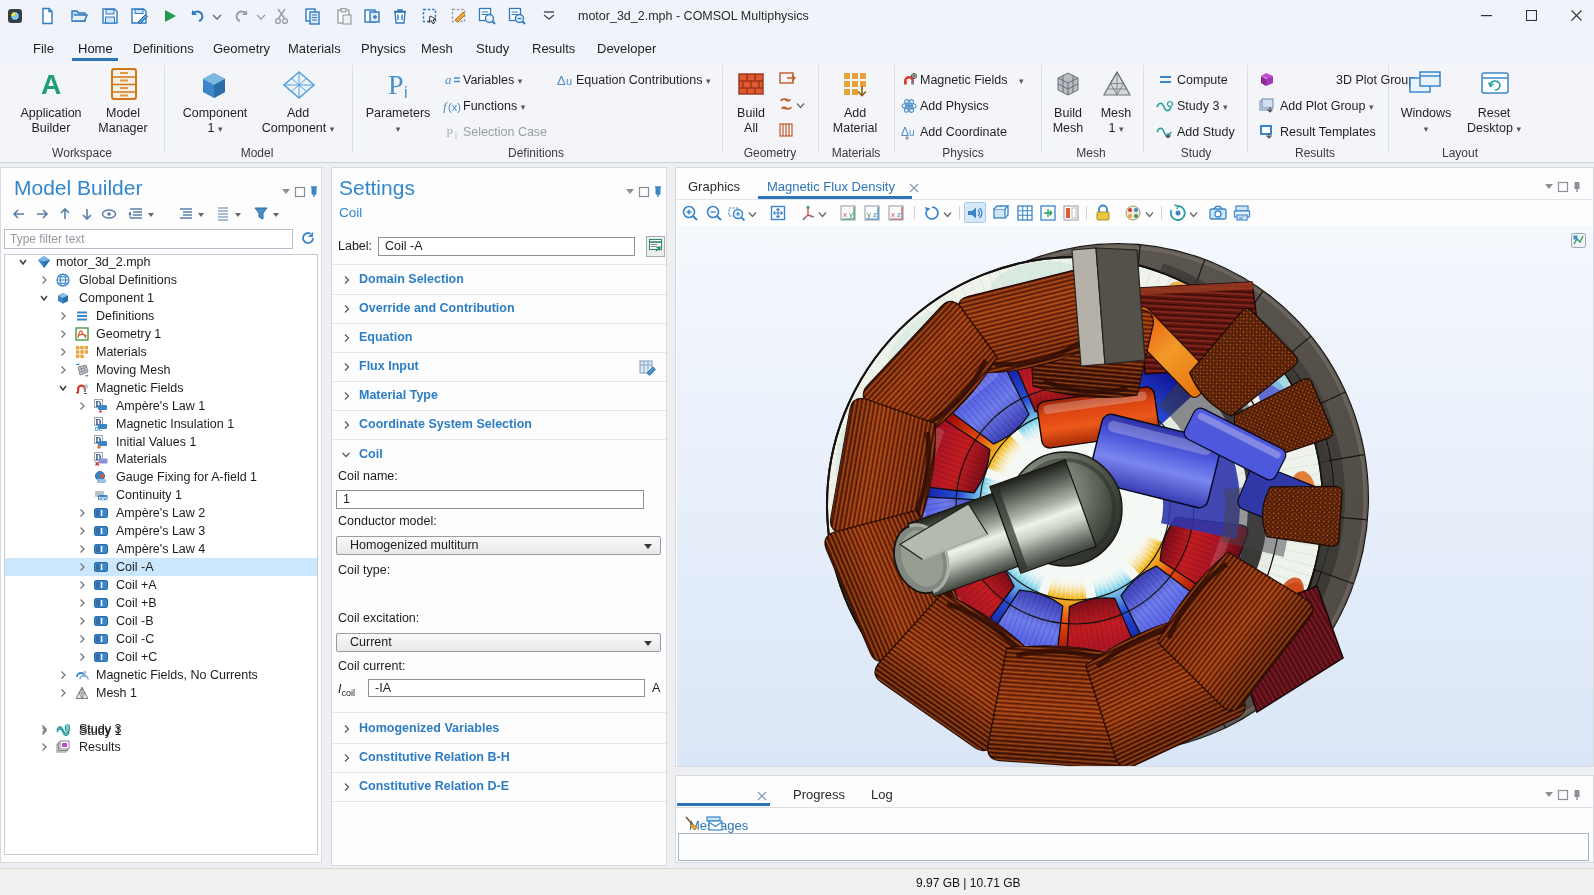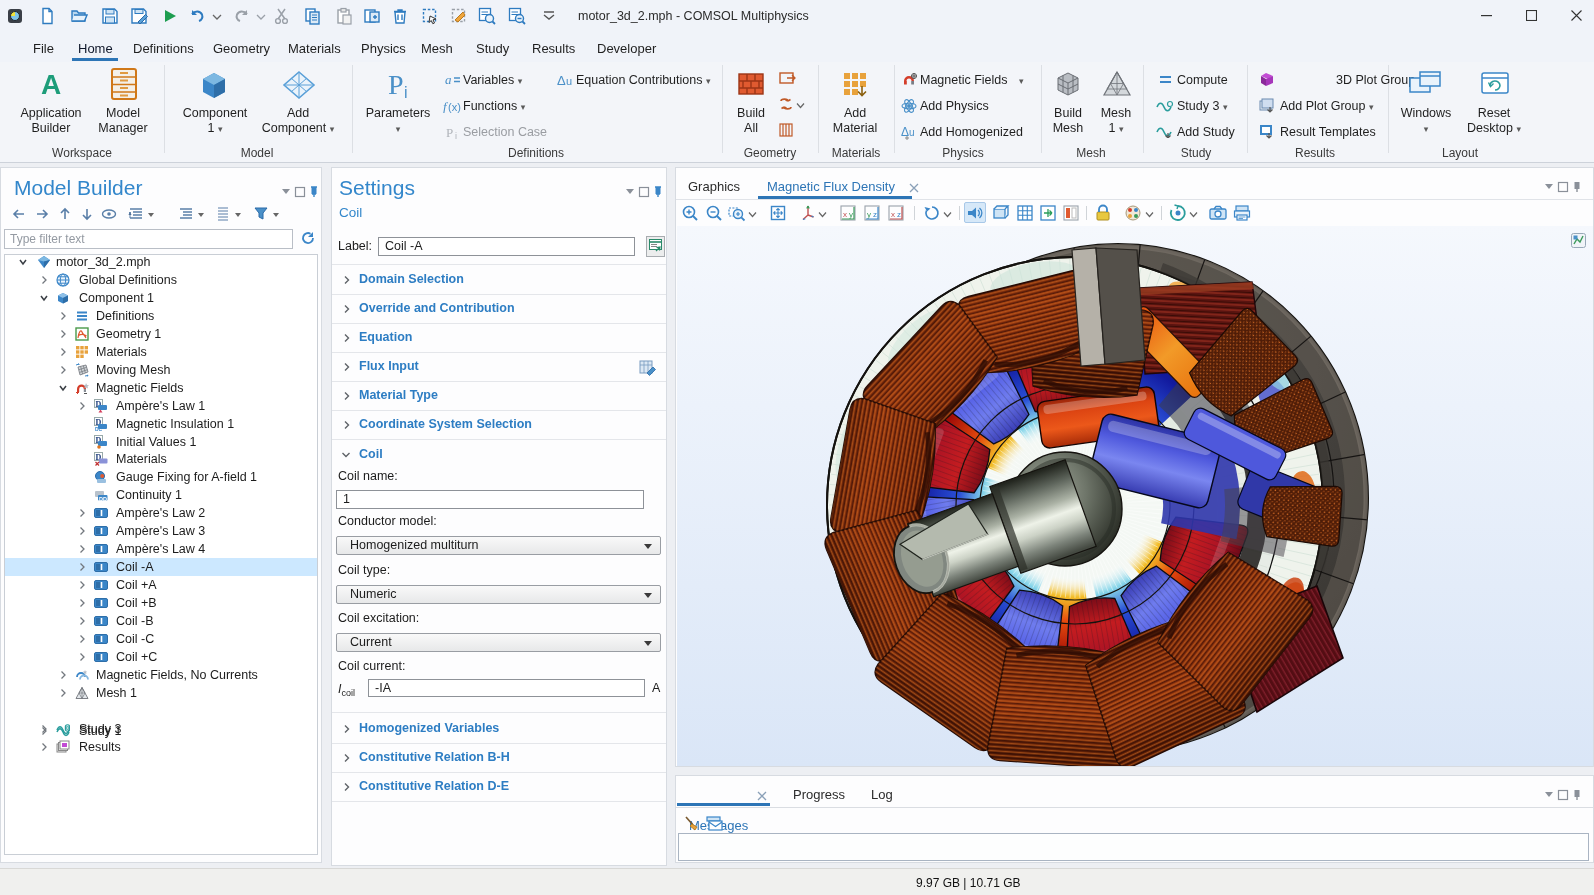--- a/index.html
+++ b/index.html
@@ -195,21 +195,21 @@
 <div class="bigbtn" style="left:1068px;">Build<br>Mesh</div>
 <div class="bigbtn" style="left:1116px;">Mesh<br>1 <span class="chev">▾</span></div>
 <div class="bigbtn" style="left:1426px;">Windows<br><span class="chev">▾</span></div>
 <div class="bigbtn" style="left:1494px;">Reset<br>Desktop <span class="chev">▾</span></div>
 <div class="smallrow" style="left:463px;top:9px;">Variables <span class="chev">▾</span></div>
 <div class="smallrow" style="left:463px;top:35px;">Functions <span class="chev">▾</span></div>
 <div class="smallrow dis" style="left:463px;top:61px;">Selection Case</div>
 <div class="smallrow" style="left:576px;top:9px;text-align:center;">Equation Contributions <span class="chev">▾</span></div>
 <div class="smallrow" style="left:920px;top:9px;">Magnetic Fields <span class="chev" style="margin-left:8px;">▾</span></div>
 <div class="smallrow" style="left:920px;top:35px;">Add Physics</div>
-<div class="smallrow" style="left:920px;top:61px;">Add Homogenized</div>
+<div class="smallrow" style="left:920px;top:61px;">Add Coordinate</div>
 <div class="smallrow" style="left:1177px;top:9px;">Compute</div>
 <div class="smallrow" style="left:1177px;top:35px;">Study 3 <span class="chev">▾</span></div>
 <div class="smallrow" style="left:1177px;top:61px;">Add Study</div>
 <div class="smallrow" style="left:1336px;top:9px;">3D Plot Group <span class="chev" style="margin-left:6px;">▾</span></div>
 <div class="smallrow" style="left:1280px;top:35px;">Add Plot Group <span class="chev">▾</span></div>
 <div class="smallrow" style="left:1280px;top:61px;">Result Templates</div>
 <svg class="abs" style="left:36px;top:8px" width="30" height="30" viewBox="0 0 30 30">
         <text x="15" y="24" font-size="28" font-family="Liberation Sans" fill="#1d9d7a" text-anchor="middle" font-weight="bold">A</text>
       </svg>
 <svg class="abs" style="left:110px;top:6px" width="28" height="32" viewBox="0 0 28 32">
@@ -759,21 +759,20 @@
       </svg>
 <svg class="abs" style="left:9px;top:282px" width="10" height="10" viewBox="0 0 10 10">
         <path d="M1.5 3 L5 6.5 L8.5 3" fill="none" stroke="#5f6368" stroke-width="1.4"></path>
       </svg>
 <div class="shead" style="top:279px;">Coil</div>
 <div class="slabel" style="left:6px;top:301px;">Coil name:</div>
 <div class="sinput" style="left:4px;top:322px;width:308px;height:19px;line-height:17px;">1</div>
 <div class="slabel" style="left:6px;top:346px;">Conductor model:</div>
 <div class="sdrop" style="top:368px;">Homogenized multiturn</div>
 <div class="slabel" style="left:6px;top:395px;">Coil type:</div>
-<div class="sdrop" style="top:417px;">Numeric</div>
 <div class="slabel" style="left:6px;top:443px;">Coil excitation:</div>
 <div class="sdrop" style="top:465px;">Current</div>
 <div class="slabel" style="left:6px;top:491px;">Coil current:</div>
 <div class="slabel" style="left:6px;top:514px;font-style:italic;">I<span style="font-size:9px;font-style:normal;vertical-align:-3px;">coil</span></div>
 <div class="sinput" style="left:36px;top:511px;width:277px;height:18px;line-height:16px;">-IA</div>
 <div class="slabel" style="left:320px;top:513px;">A</div>
 <div class="ssep" style="top:544px;"></div>
 <svg class="abs" style="left:10px;top:556px" width="10" height="10" viewBox="0 0 10 10">
         <path d="M3 1.5 L6.5 5 L3 8.5" fill="none" stroke="#5f6368" stroke-width="1.4"></path>
       </svg>

